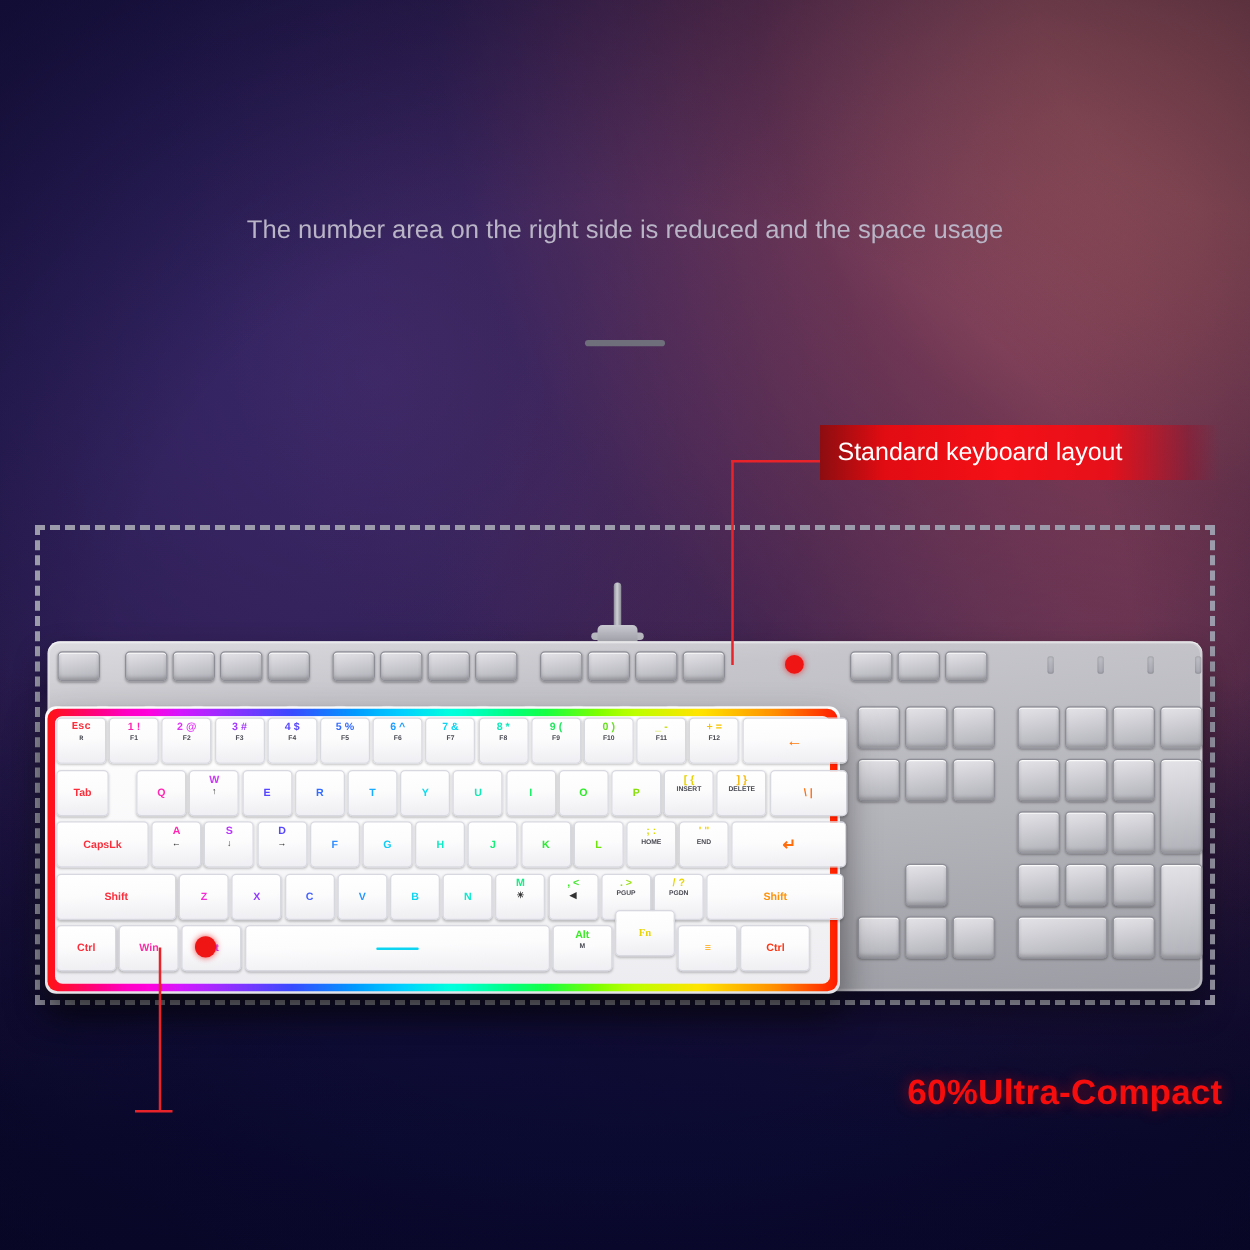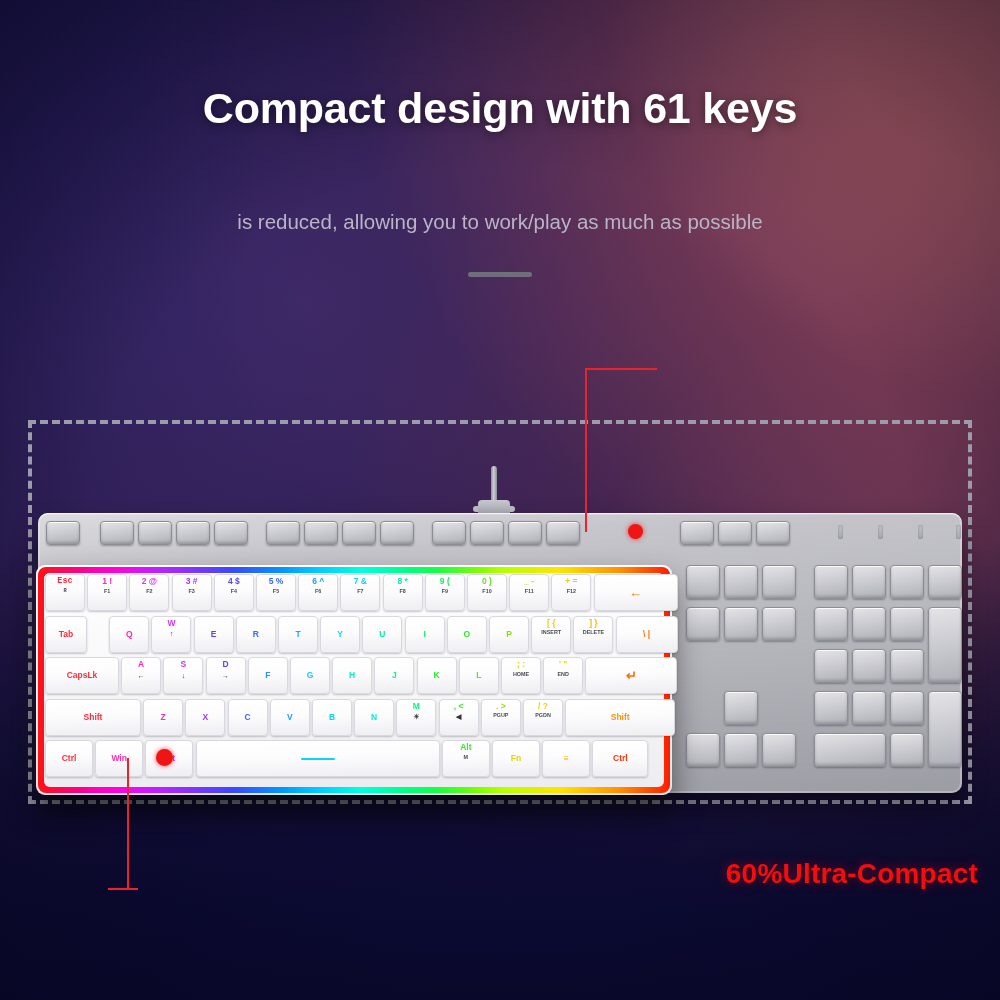--- a/index.html
+++ b/index.html
@@ -109,22 +109,21 @@
 </style>
 </head>
 <body>
 
 <div id="stage">
 
   <div class="bg-base"></div>
   <div class="bg-bottom"></div>
   <div class="bg-vig"></div>
 
-  <div class="headline">Compact design with 61 keys</div>
-  <div class="subline l2">is reduced, allowing you to work/play as much as possible</div>
+  <div class="subline l1">The number area on the right side is reduced and the space usage</div>
   <div class="divider"></div>
 
   <div class="dashbox"></div>
 
   <div class="cable"></div>
   <div class="cable-ring"></div>
   <div class="cable-plug"></div>
 
   <div class="fullkb">
     <div class="fullkb-inner"></div>
@@ -447,37 +446,40 @@
             <div class="key ctr" style="left: 101.4px; top: 167px; width: 48px; height: 37px;">
               <div class="top" style="color: rgb(184, 60, 232);">Alt</div>
             </div>
             <div class="key ctr ctr" style="left: 151.6px; top: 167px; width: 244px; height: 37px;">
               <div style="width: 34px; height: 2px; border-radius: 2px; background: rgb(34, 207, 232);"></div>
             </div>
             <div class="key" style="left: 397.8px; top: 167px; width: 48px; height: 37px;">
               <div class="top" style="color: rgb(76, 226, 58);">Alt</div>
               <div class="sub">M</div>
             </div>
-            <div class="key ctr" style="left: 448px; top: 167px; width: 48px; height: 37px;">
+            <div class="key ctr" style="left: 448px; top: 155px; width: 48px; height: 37px; font-family: Liberation Serif, serif;">
               <div class="top" style="color: rgb(228, 210, 29);">Fn</div>
             </div>
             <div class="key ctr" style="left: 498.2px; top: 167px; width: 48px; height: 37px;">
               <div class="top" style="color: rgb(242, 168, 28);">≡</div>
             </div>
             <div class="key ctr" style="left: 548.4px; top: 167px; width: 56px; height: 37px;">
               <div class="top" style="color: rgb(239, 58, 28);">Ctrl</div>
             </div>
           </div>
       </div>
     </div>
   </div>
 
   <div class="cline" style="left:585px;top:368px;width:2px;height:164px;"></div>
   <div class="cline" style="left:585px;top:368px;width:72px;height:2px;"></div>
   <div class="dot small" style="left:628px;top:524px;"></div>
+  <div class="badge top">
+    <span>Standard keyboard layout</span>
+  </div>
 
   <div class="cline" style="left:127px;top:758px;width:2px;height:131px;"></div>
   <div class="cline" style="left:108px;top:888px;width:30px;height:2px;"></div>
   <div class="dot" style="left:156px;top:749px;"></div>
 
   <div class="ultra">60%Ultra-Compact</div>
 
 </div>
 
 </body></html>

